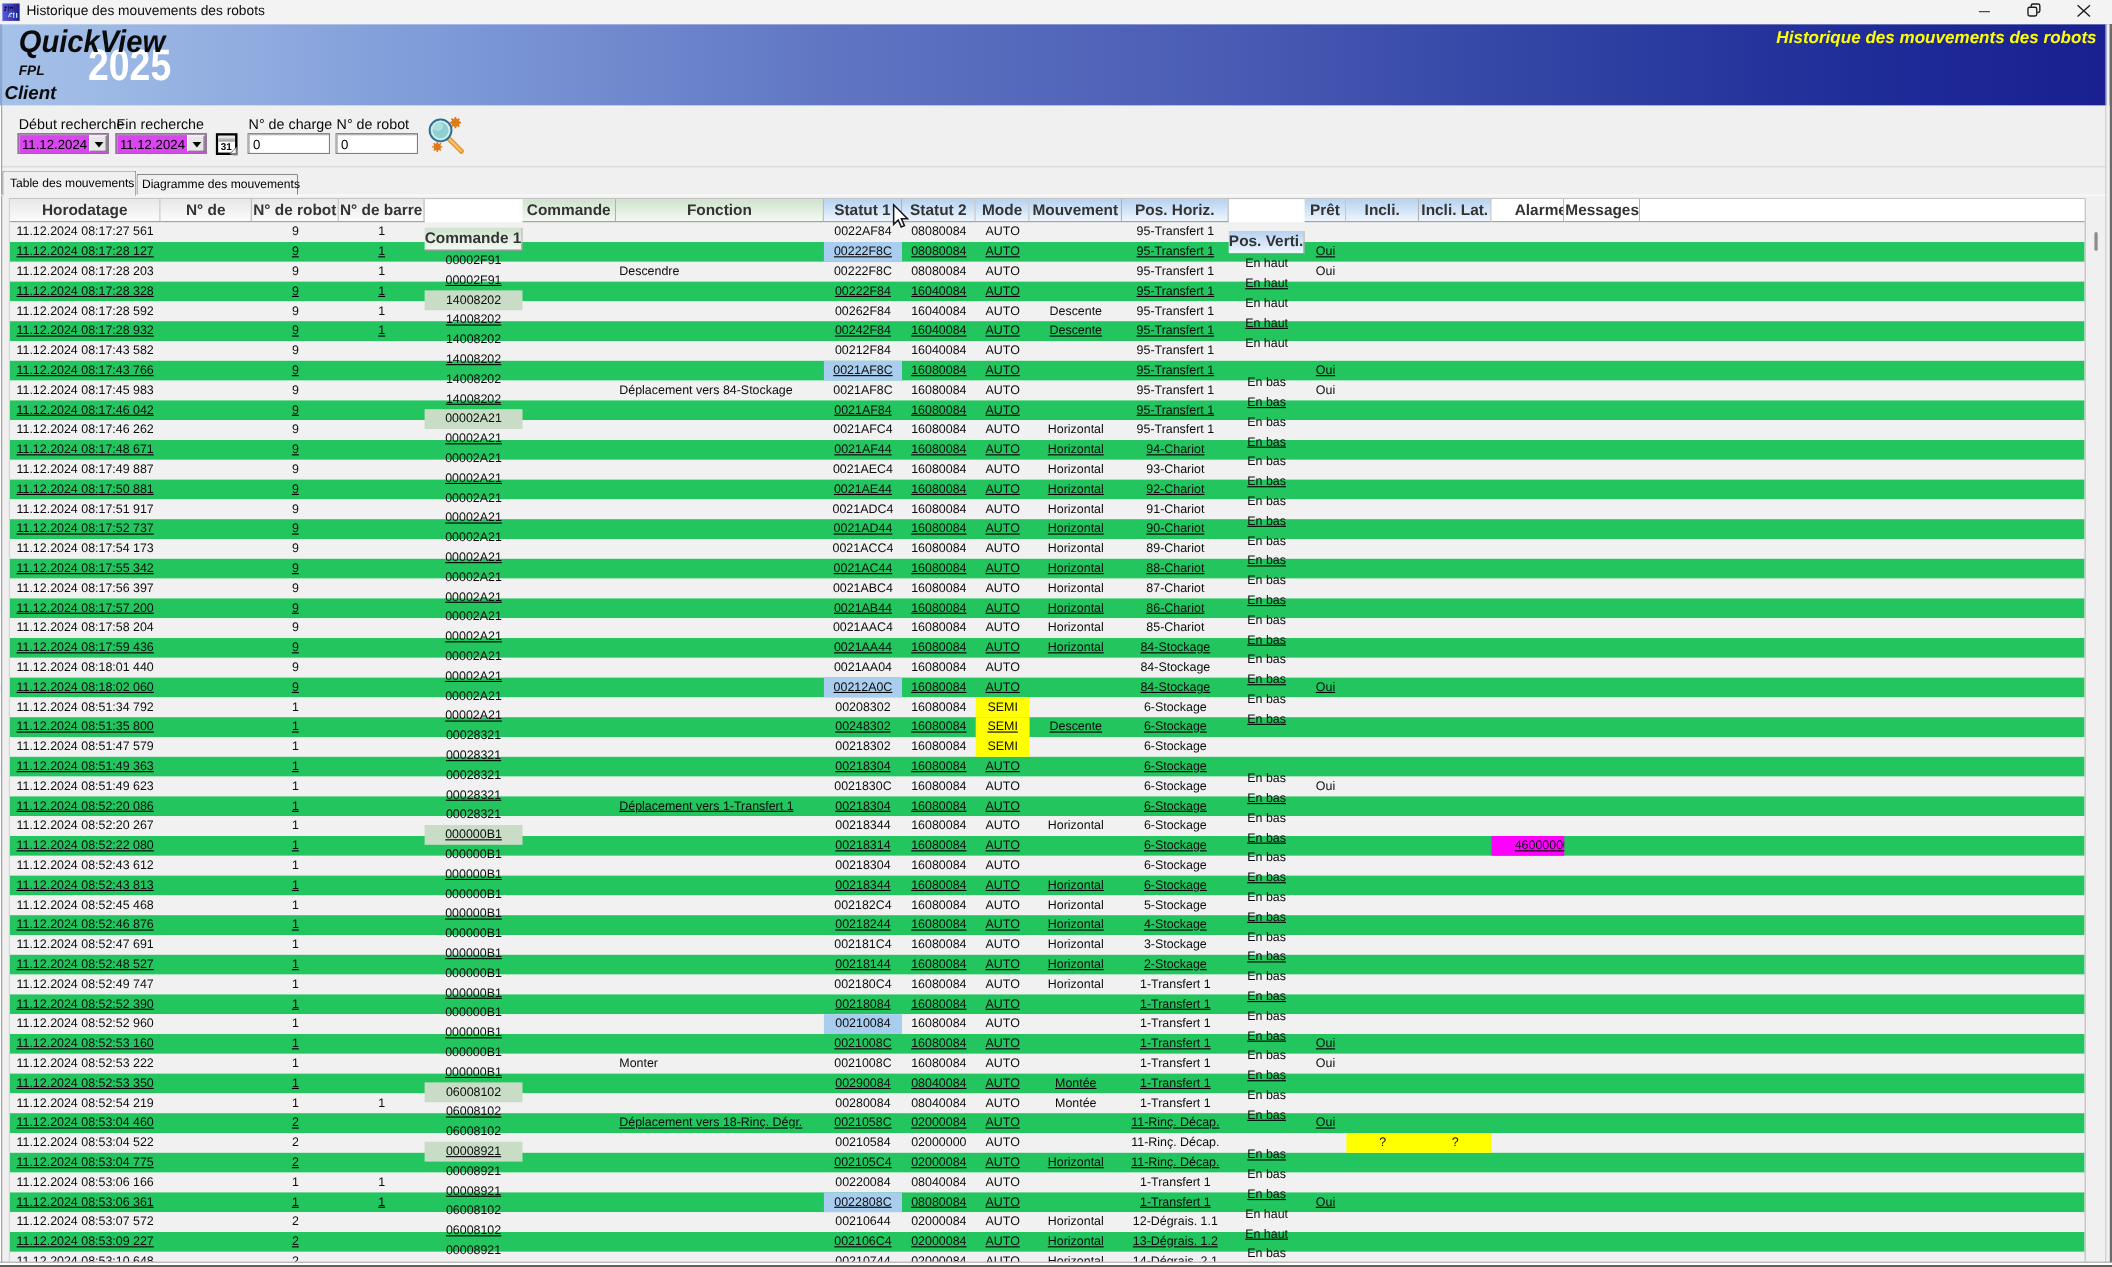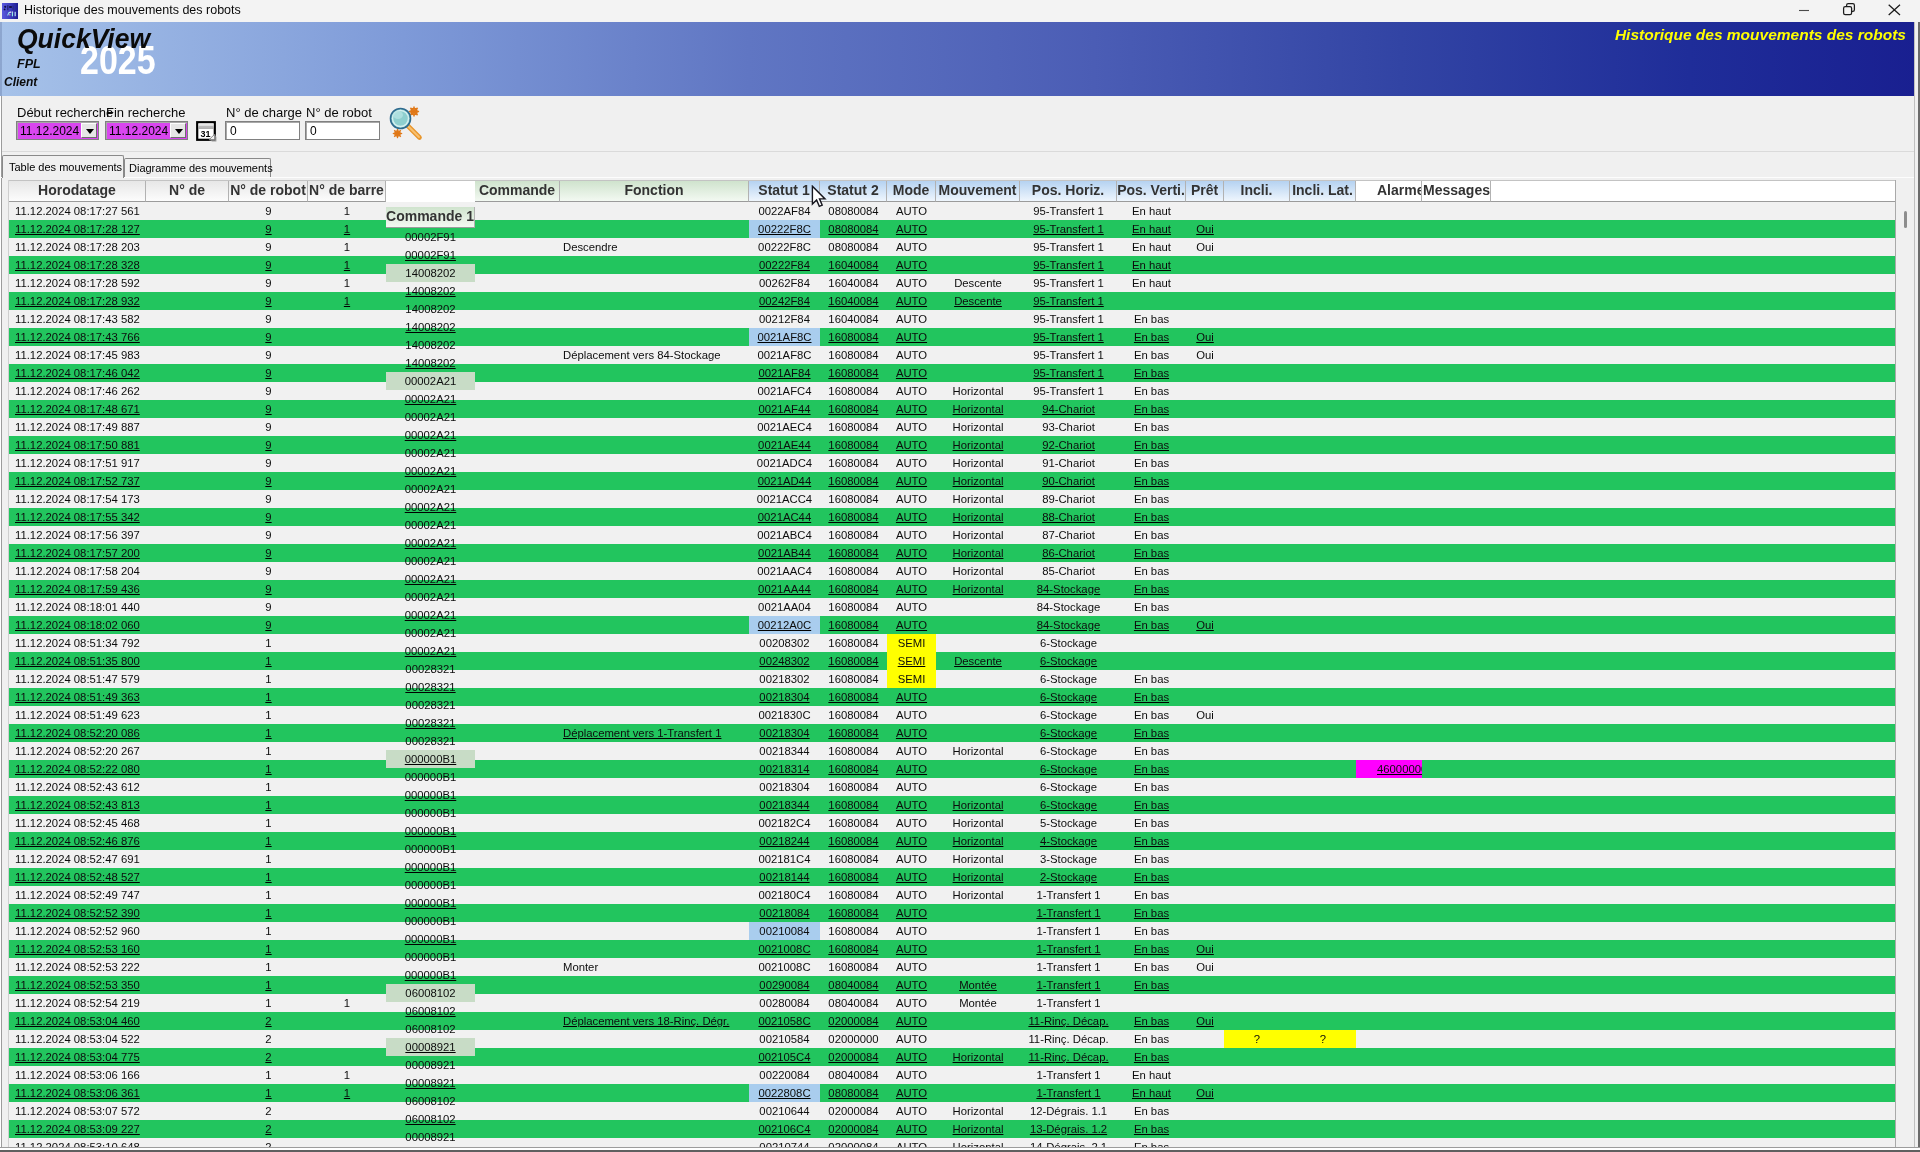--- a/index.html
+++ b/index.html
@@ -11,21 +11,21 @@
 .titlebar .txt{position:absolute;left:24px;top:3px;font-size:12.5px;color:#0a0a0a;}
 .appicon{position:absolute;left:2px;top:3px;width:16px;height:16px;}
 .winbtn{position:absolute;top:0;height:22px;}
 
 
 .banner{position:absolute;left:0;top:22px;width:1920px;height:74px;
 background:linear-gradient(90deg,#a6c2e9 0%,#7e9ad8 21%,#6076c3 39%,#4b5db5 57%,#3244a4 73%,#1f2d99 88%,#191f90 100%);}
 .qv{position:absolute;left:17px;top:0px;font-size:28.5px;font-weight:bold;font-style:italic;color:#0b0b0b;z-index:3;transform:scaleX(0.93);transform-origin:0 0;white-space:nowrap;}
 .y2025{position:absolute;left:80px;top:16px;font-size:40px;font-weight:bold;color:#ffffff;z-index:2;transform:scaleX(0.85);transform-origin:0 0;white-space:nowrap;}
 .fpl{position:absolute;left:17px;top:35px;font-size:12.5px;font-weight:bold;font-style:italic;color:#0b0b0b;z-index:3;}
-.client{position:absolute;left:4px;top:53px;font-size:12px;font-weight:bold;font-style:italic;color:#0b0b0b;}
+.client{position:absolute;left:4px;top:53px;font-size:17px;font-weight:bold;font-style:italic;color:#0b0b0b;}
 .btitle{position:absolute;right:14px;top:4px;font-size:15.5px;font-weight:bold;font-style:italic;color:#ffff00;}
 
 
 .controls{position:absolute;left:0;top:96px;width:1920px;height:56px;background:#f0f0f0;border-bottom:1px solid #d8d8d8;}
 .lbl{position:absolute;top:9px;font-size:13px;color:#0a0a0a;white-space:nowrap;}
 .combo{position:absolute;top:25px;width:83px;height:19px;background:#d946ef;border:1px solid #808080;box-shadow:inset 1px 1px 0 #a8a8a8;}
 .combo .val{position:absolute;left:3px;top:2px;font-size:12px;color:#000;}
 .combo .btn{position:absolute;right:1px;top:1px;width:16px;height:15px;background:#e6e6e6;border:1px solid;border-color:#fdfdfd #6e6e6e #6e6e6e #fdfdfd;}
 .combo .btn:after{content:"";position:absolute;left:4px;top:5px;border:4px solid transparent;border-top:5px solid #000;}
 .tinput{position:absolute;top:25px;width:75px;height:19px;background:#fff;border:1px solid #808080;box-shadow:inset 1px 1px 0 #a8a8a8;}
@@ -64,21 +64,21 @@
 .c2{width:79px;}
 .c3{width:78px;}
 .c4{width:89px;margin-top:26px;}
 .c5{width:85px;text-align:center;}
 .c6{width:189px;}
 .c7{width:71px;}
 .c8{width:67px;}
 .c9{width:49px;}
 .c10{width:84px;}
 .c11{width:97px;}
-.c12{width:69px;}
+.c12{width:69px;margin-top:29px;}
 .c13{width:38px;}
 .c14{width:66px;}
 .c15{width:66px;}
 .c16{width:66px;padding-left:21px;}
 .c17{width:69px;text-align:right;}
 .c18{width:406px;}
 
 
 .sbthumb{position:absolute;left:1904px;top:211px;width:3px;height:17px;background:#8d8d8d;border-radius:2px;}
 

